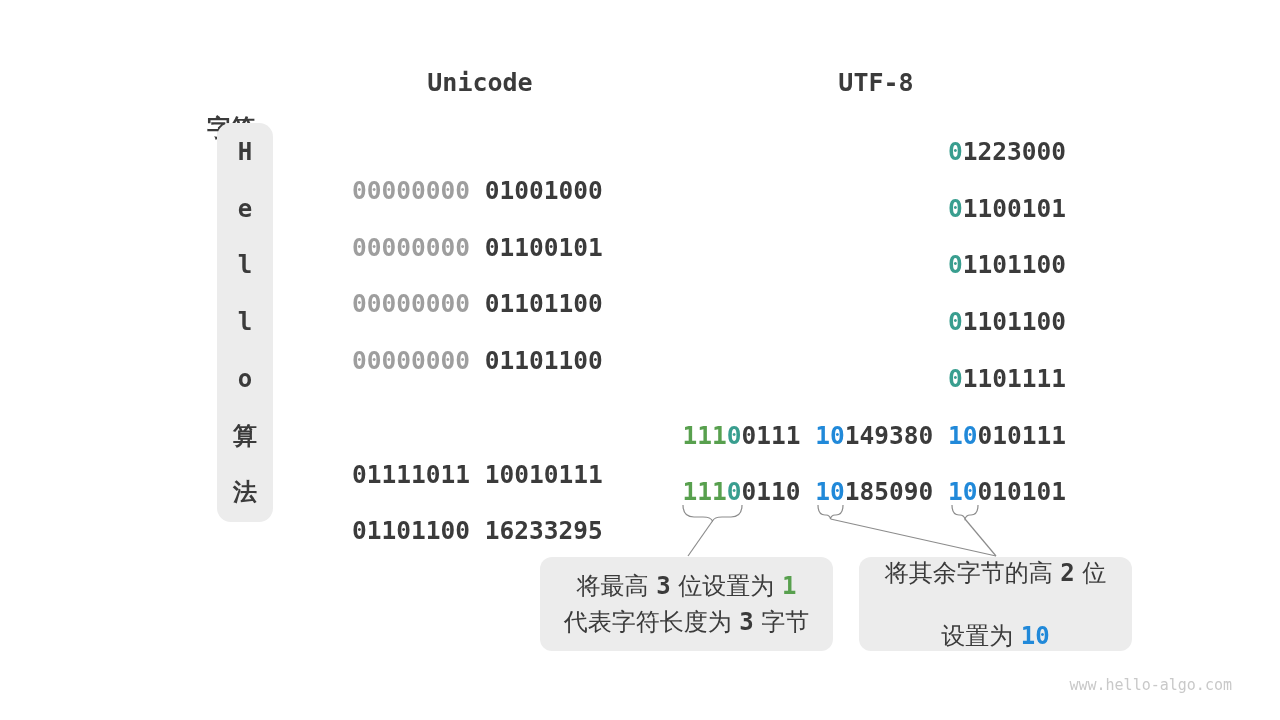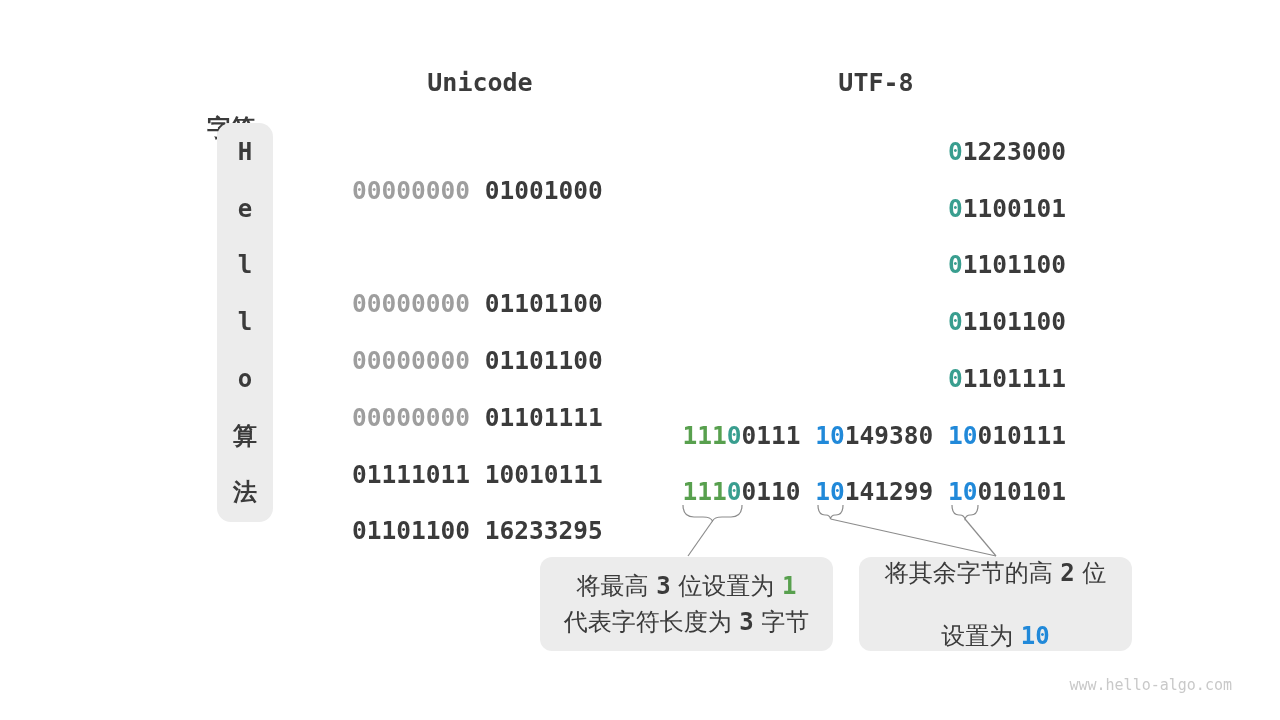--- a/index.html
+++ b/index.html
@@ -68,46 +68,46 @@
 <div class="char-col-bg"></div>
 
 <div id="rows">
     <div class="row" style="top: 132px;">
       <div class="cell-char">H</div>
       <div class="cell-unicode"><span class="sg-gray">00000000</span><span class="sg-dark"> 01001000</span></div>
       <div class="cell-utf8"><span class="sg-teal">0</span><span class="sg-dark">1223000</span></div>
     </div>
     <div class="row" style="top: 188.7px;">
       <div class="cell-char">e</div>
+      <div class="cell-unicode"><span class="sg-gray">00000000</span><span class="sg-dark"> 01100101</span></div>
       <div class="cell-utf8"><span class="sg-teal">0</span><span class="sg-dark">1100101</span></div>
     </div>
     <div class="row" style="top: 245.4px;">
       <div class="cell-char">l</div>
       <div class="cell-unicode"><span class="sg-gray">00000000</span><span class="sg-dark"> 01101100</span></div>
       <div class="cell-utf8"><span class="sg-teal">0</span><span class="sg-dark">1101100</span></div>
     </div>
     <div class="row" style="top: 302.1px;">
       <div class="cell-char">l</div>
       <div class="cell-unicode"><span class="sg-gray">00000000</span><span class="sg-dark"> 01101100</span></div>
       <div class="cell-utf8"><span class="sg-teal">0</span><span class="sg-dark">1101100</span></div>
     </div>
     <div class="row" style="top: 358.8px;">
       <div class="cell-char">o</div>
-      <div class="cell-unicode"><span class="sg-gray">00000000</span><span class="sg-dark"> 01101111</span></div>
       <div class="cell-utf8"><span class="sg-teal">0</span><span class="sg-dark">1101111</span></div>
     </div>
     <div class="row" style="top: 415.5px;">
       <div class="cell-char">算</div>
       <div class="cell-unicode"><span class="sg-dark">01111011 10010111</span></div>
       <div class="cell-utf8"><span class="sg-green">111</span><span class="sg-teal">0</span><span class="sg-dark">0111 </span><span class="sg-blue">10</span><span class="sg-dark">149380 </span><span class="sg-blue">10</span><span class="sg-dark">010111</span></div>
     </div>
     <div class="row" style="top: 472.2px;">
       <div class="cell-char">法</div>
       <div class="cell-unicode"><span class="sg-dark">01101100 16233295</span></div>
-      <div class="cell-utf8"><span class="sg-green">111</span><span class="sg-teal">0</span><span class="sg-dark">0110 </span><span class="sg-blue">10</span><span class="sg-dark">141299 </span><span class="sg-blue">10</span><span class="sg-dark">010101</span></div>
+      <div class="cell-utf8"><span class="sg-green">111</span><span class="sg-teal">0</span><span class="sg-dark">0110 </span><span class="sg-blue">10</span><span class="sg-dark">185090 </span><span class="sg-blue">10</span><span class="sg-dark">010101</span></div>
     </div>
   </div>
 
 <svg id="connector-svg" viewBox="0 0 1280 720">
   <g stroke="#8C8C8C" stroke-width="1.2" fill="none">
     <path d="M 683 505 C 683 513 686 517 694 517 L 703 517 C 709 517 711 518 712.5 521 C 714 518 716 517 722 517 L 731 517 C 739 517 742 513 742 505"></path>
     <path d="M 818 505 C 818 512 820 515 825 515 L 826 515 C 829 515 830 516 830.5 519 C 831 516 832 515 835 515 L 836 515 C 841 515 843 512 843 505"></path>
     <path d="M 952 505 C 952 512 954 515 959 515 L 960 515 C 963 515 964 516 965 519 C 966 516 967 515 970 515 L 971 515 C 976 515 978 512 978 505"></path>
     <path d="M 712.5 521 L 688 556"></path>
     <path d="M 830.5 519 L 996 556"></path>

